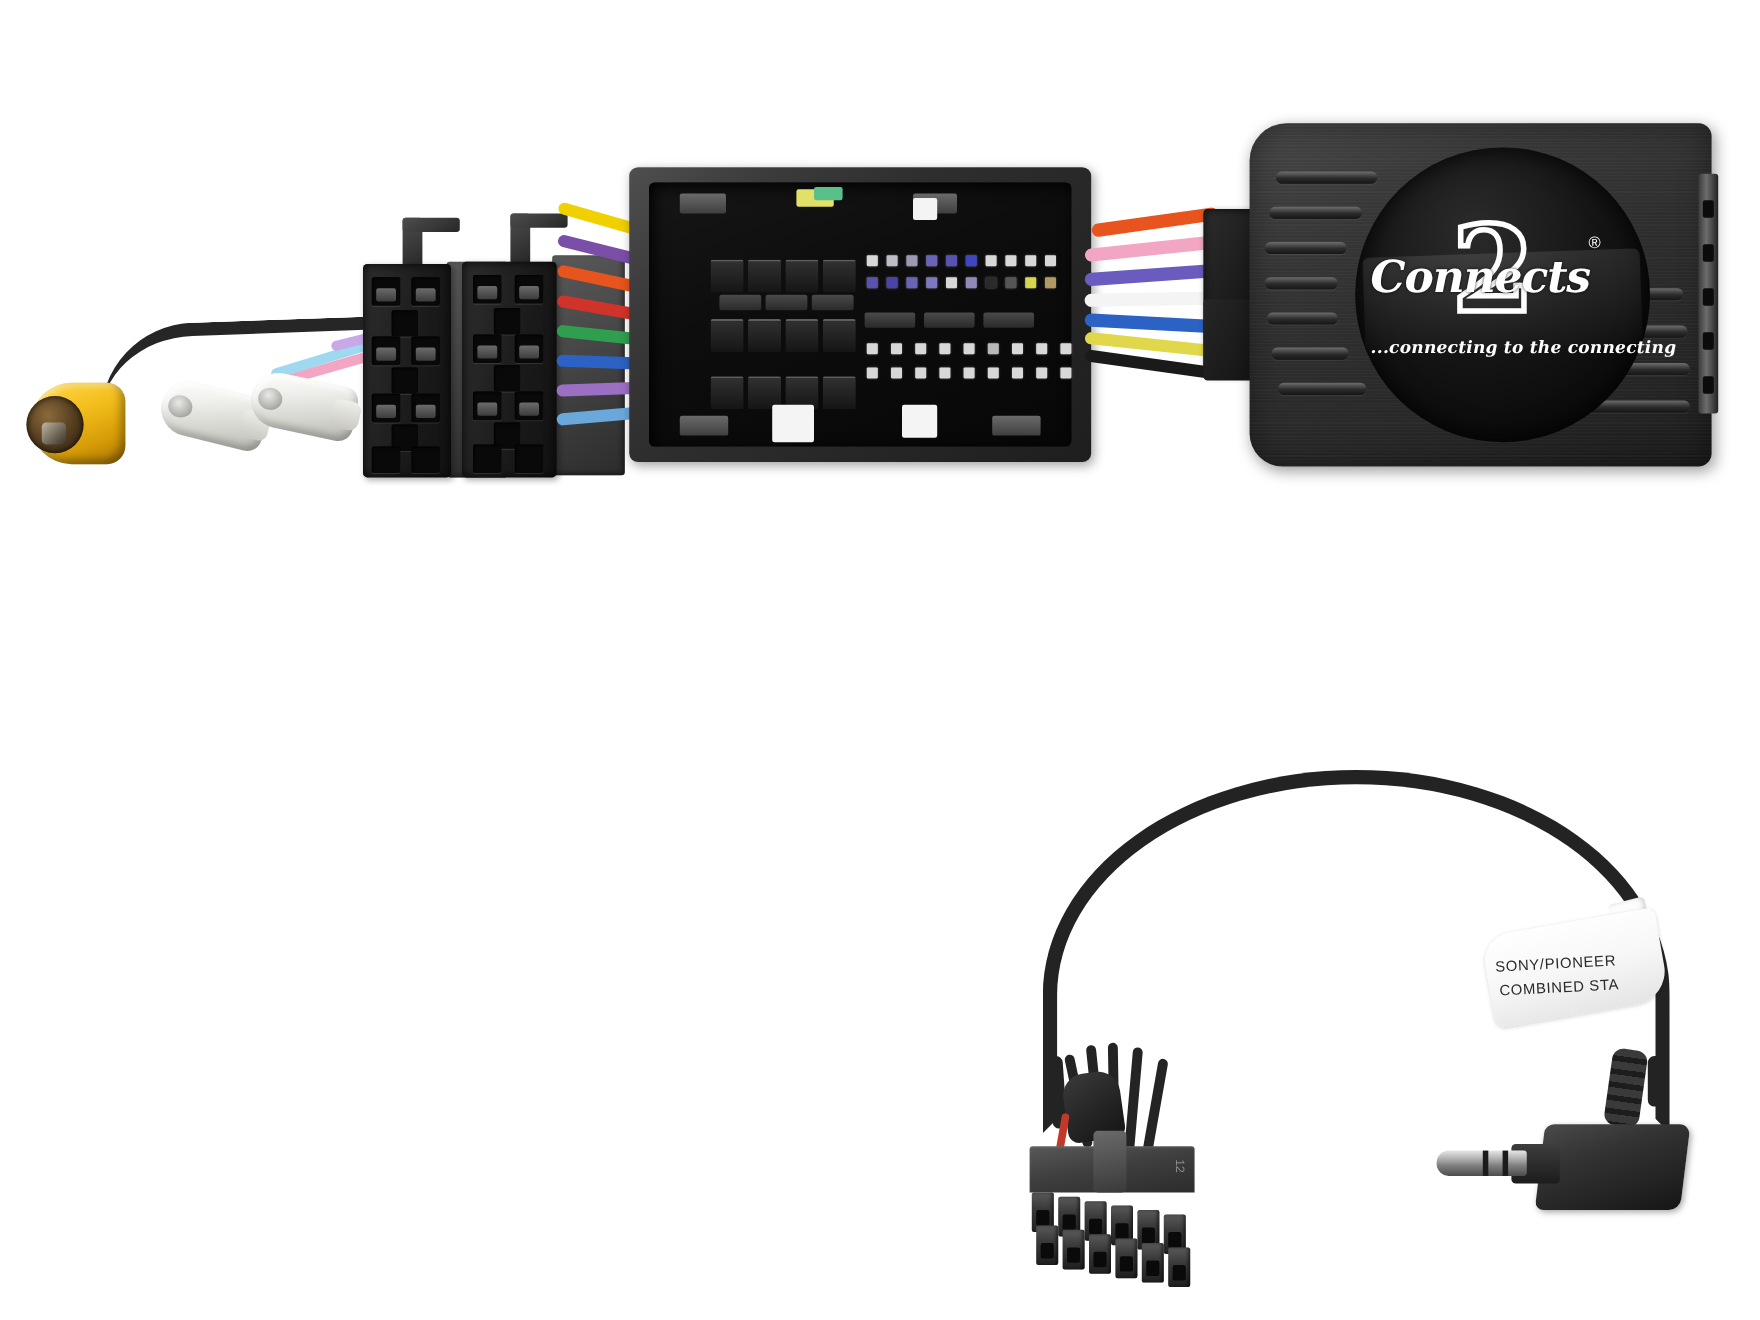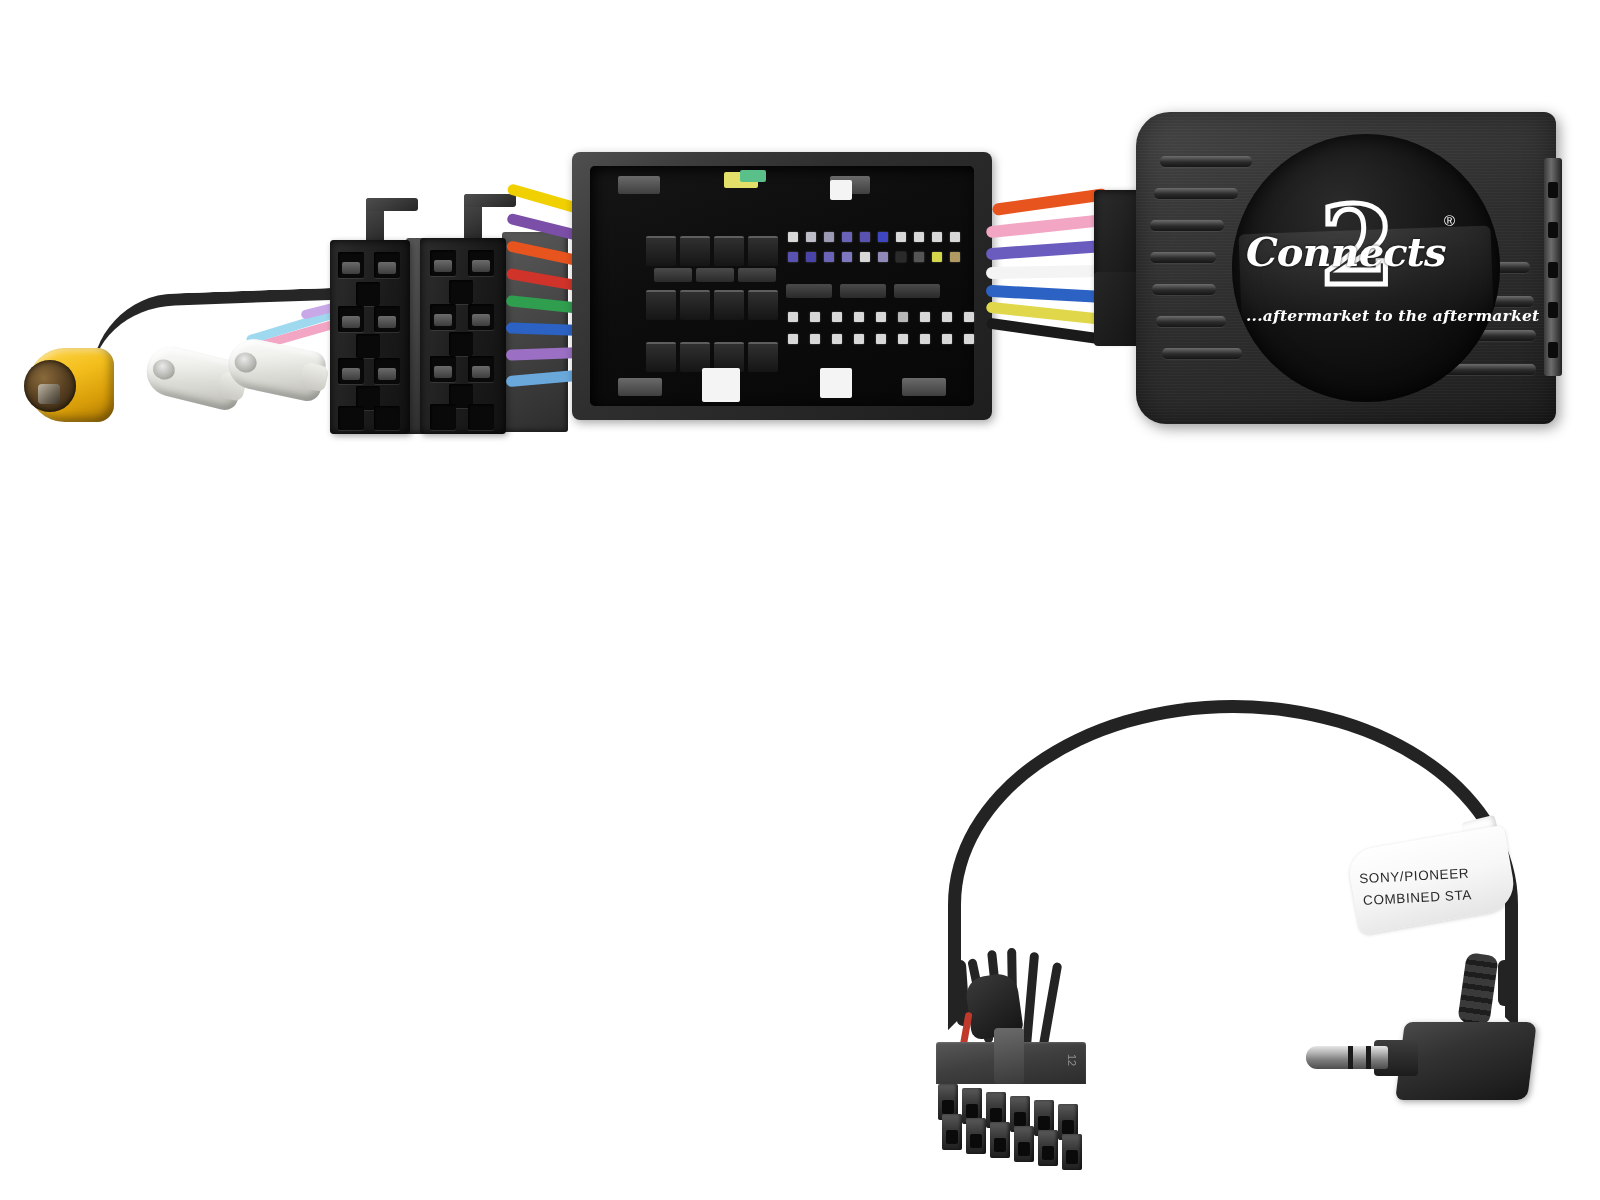--- a/index.html
+++ b/index.html
@@ -490,21 +490,21 @@
     <div class="rib abs" style="left:308px;top:218px;width:92px;"></div>
     <div class="rib abs" style="left:304px;top:252px;width:96px;"></div>
 
     <div class="disc"></div>
     <div class="gloss"></div>
 
     <div class="logo-wrap">
       <div class="logo-two">2</div>
       <div class="logo-script">Connects</div>
       <div class="logo-reg">®</div>
-      <div class="logo-tag">...aftermarket to the aftermarket</div>
+      <div class="logo-tag">...connecting to the connecting</div>
     </div>
 
     <div class="rightport"></div>
     <div class="portslot abs" style="top:70px;"></div>
     <div class="portslot abs" style="top:110px;"></div>
     <div class="portslot abs" style="top:150px;"></div>
     <div class="portslot abs" style="top:190px;"></div>
     <div class="portslot abs" style="top:230px;"></div>
   </div>
 

